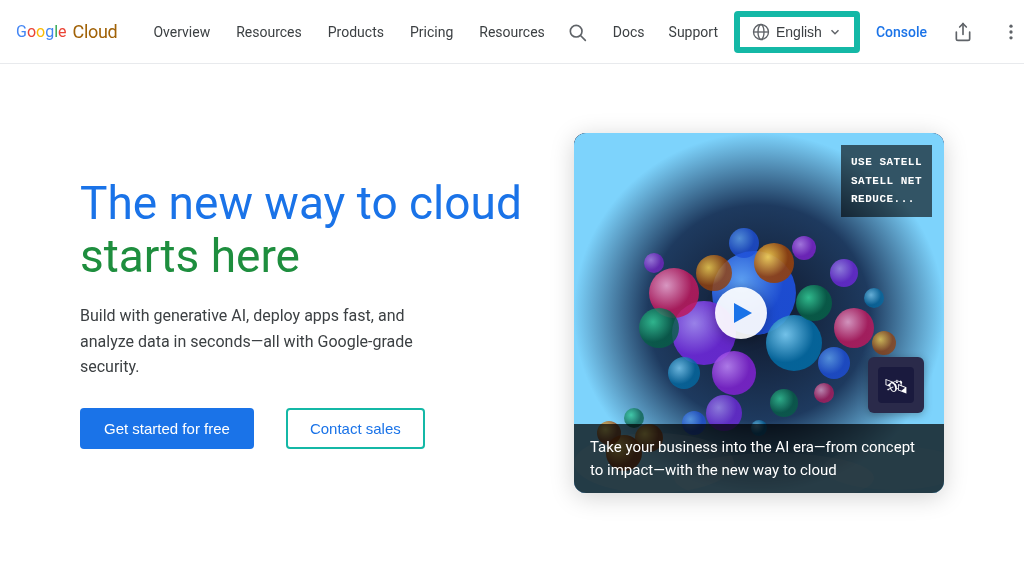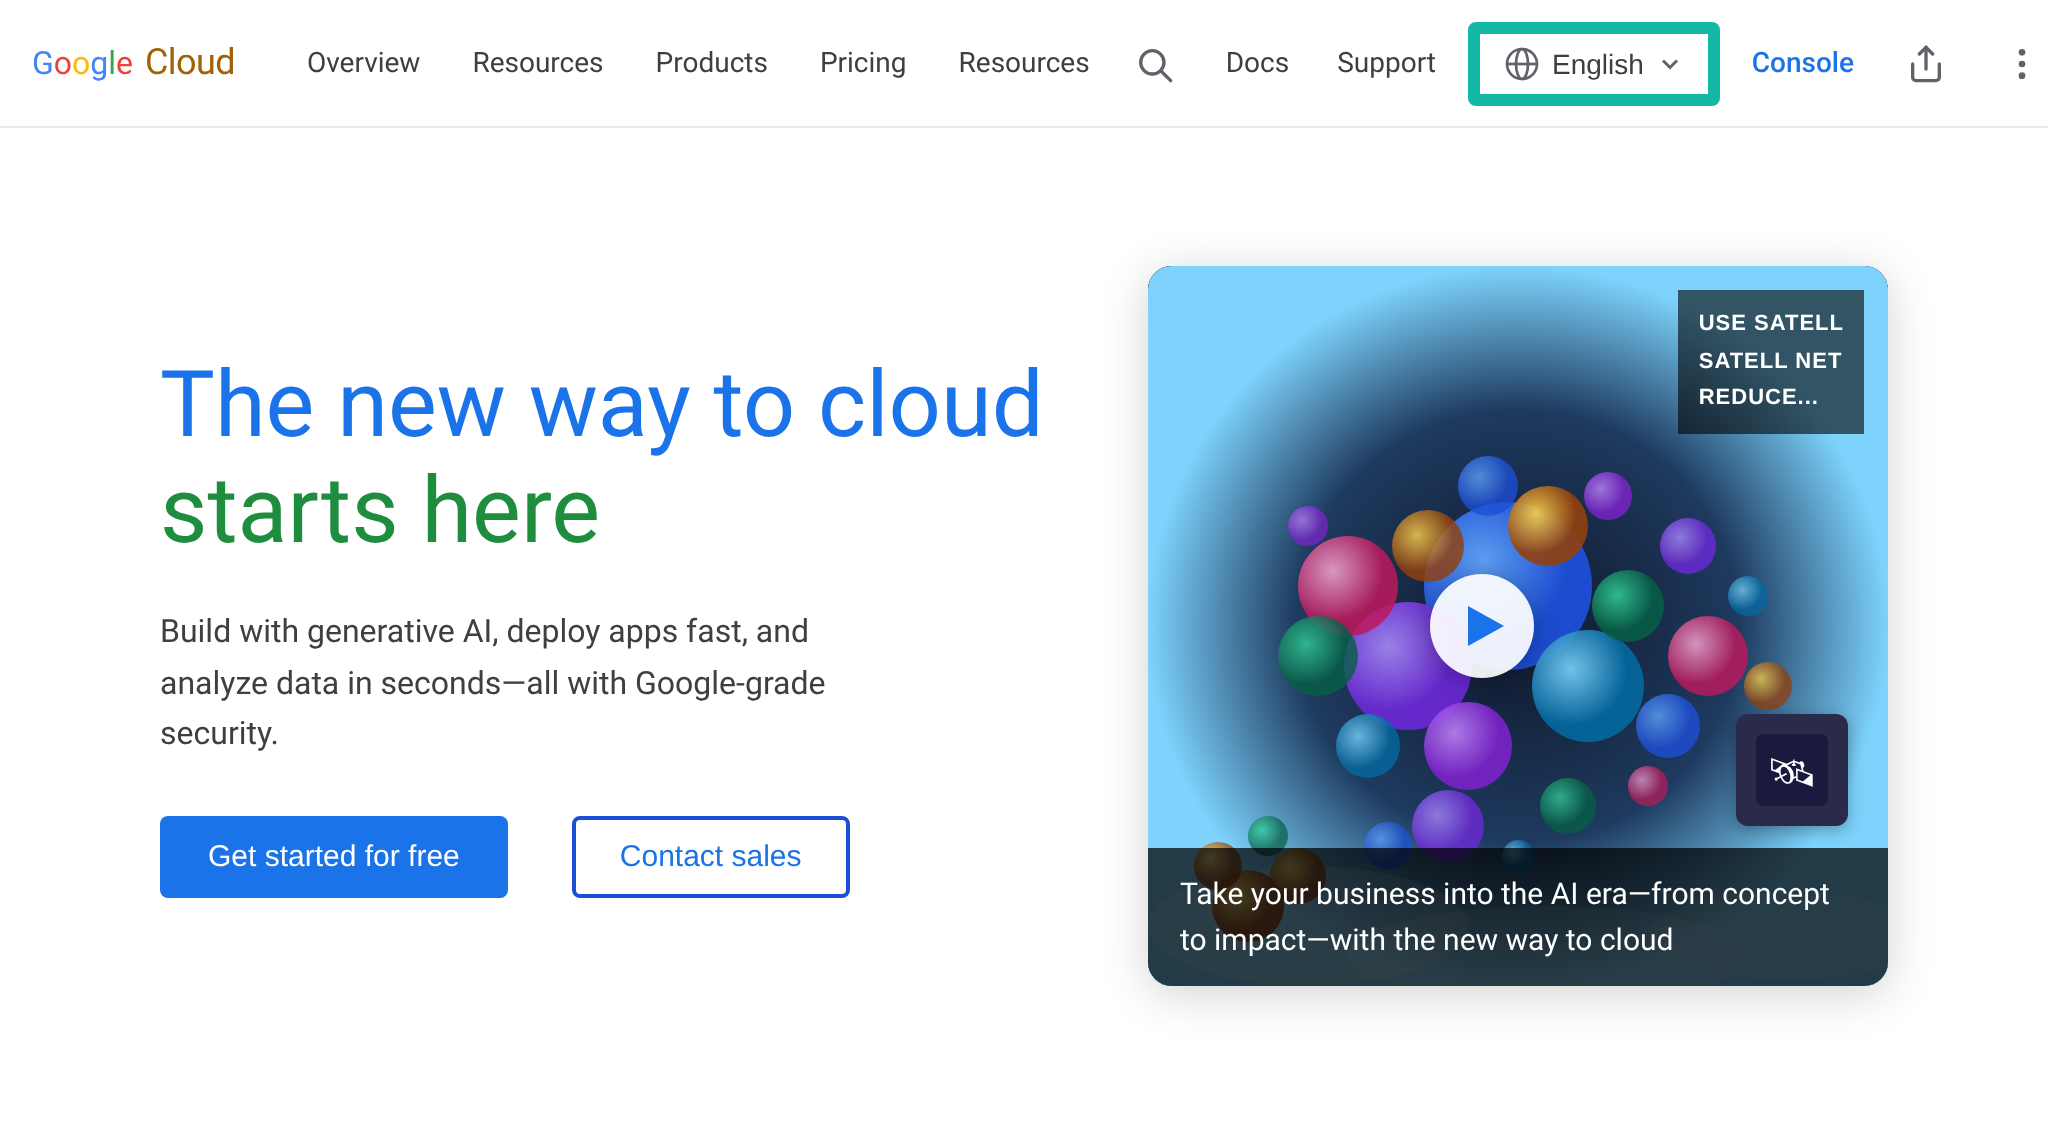--- a/index.html
+++ b/index.html
@@ -155,21 +155,21 @@
       border: none;
       padding: 12px 24px;
       border-radius: 4px;
       font-size: 15px;
       font-weight: 500;
       cursor: pointer;
     }
     .btn-secondary {
       background: #fff;
       color: #1a73e8;
-      border: 2px solid #1d4ed8;
+      border: 2px solid #14b8a6;
       padding: 10px 22px;
       border-radius: 4px;
       font-size: 15px;
       font-weight: 500;
       cursor: pointer;
     }
 
     
     .video-card {
       width: 370px;
@@ -190,21 +190,21 @@
     }
     .video-overlay-top {
       position: absolute;
       top: 12px;
       right: 12px;
       background: rgba(0,0,0,0.6);
       color: #fff;
       font-size: 11px;
       padding: 8px 10px;
       line-height: 1.7;
-      font-family: Liberation Sans, sans-serif;
+      font-family: Liberation Mono, monospace;
       font-weight: 600;
       letter-spacing: 0.5px;
     }
     .thumb-card {
       position: absolute;
       bottom: 80px;
       right: 20px;
       width: 56px;
       height: 56px;
       border-radius: 6px;

